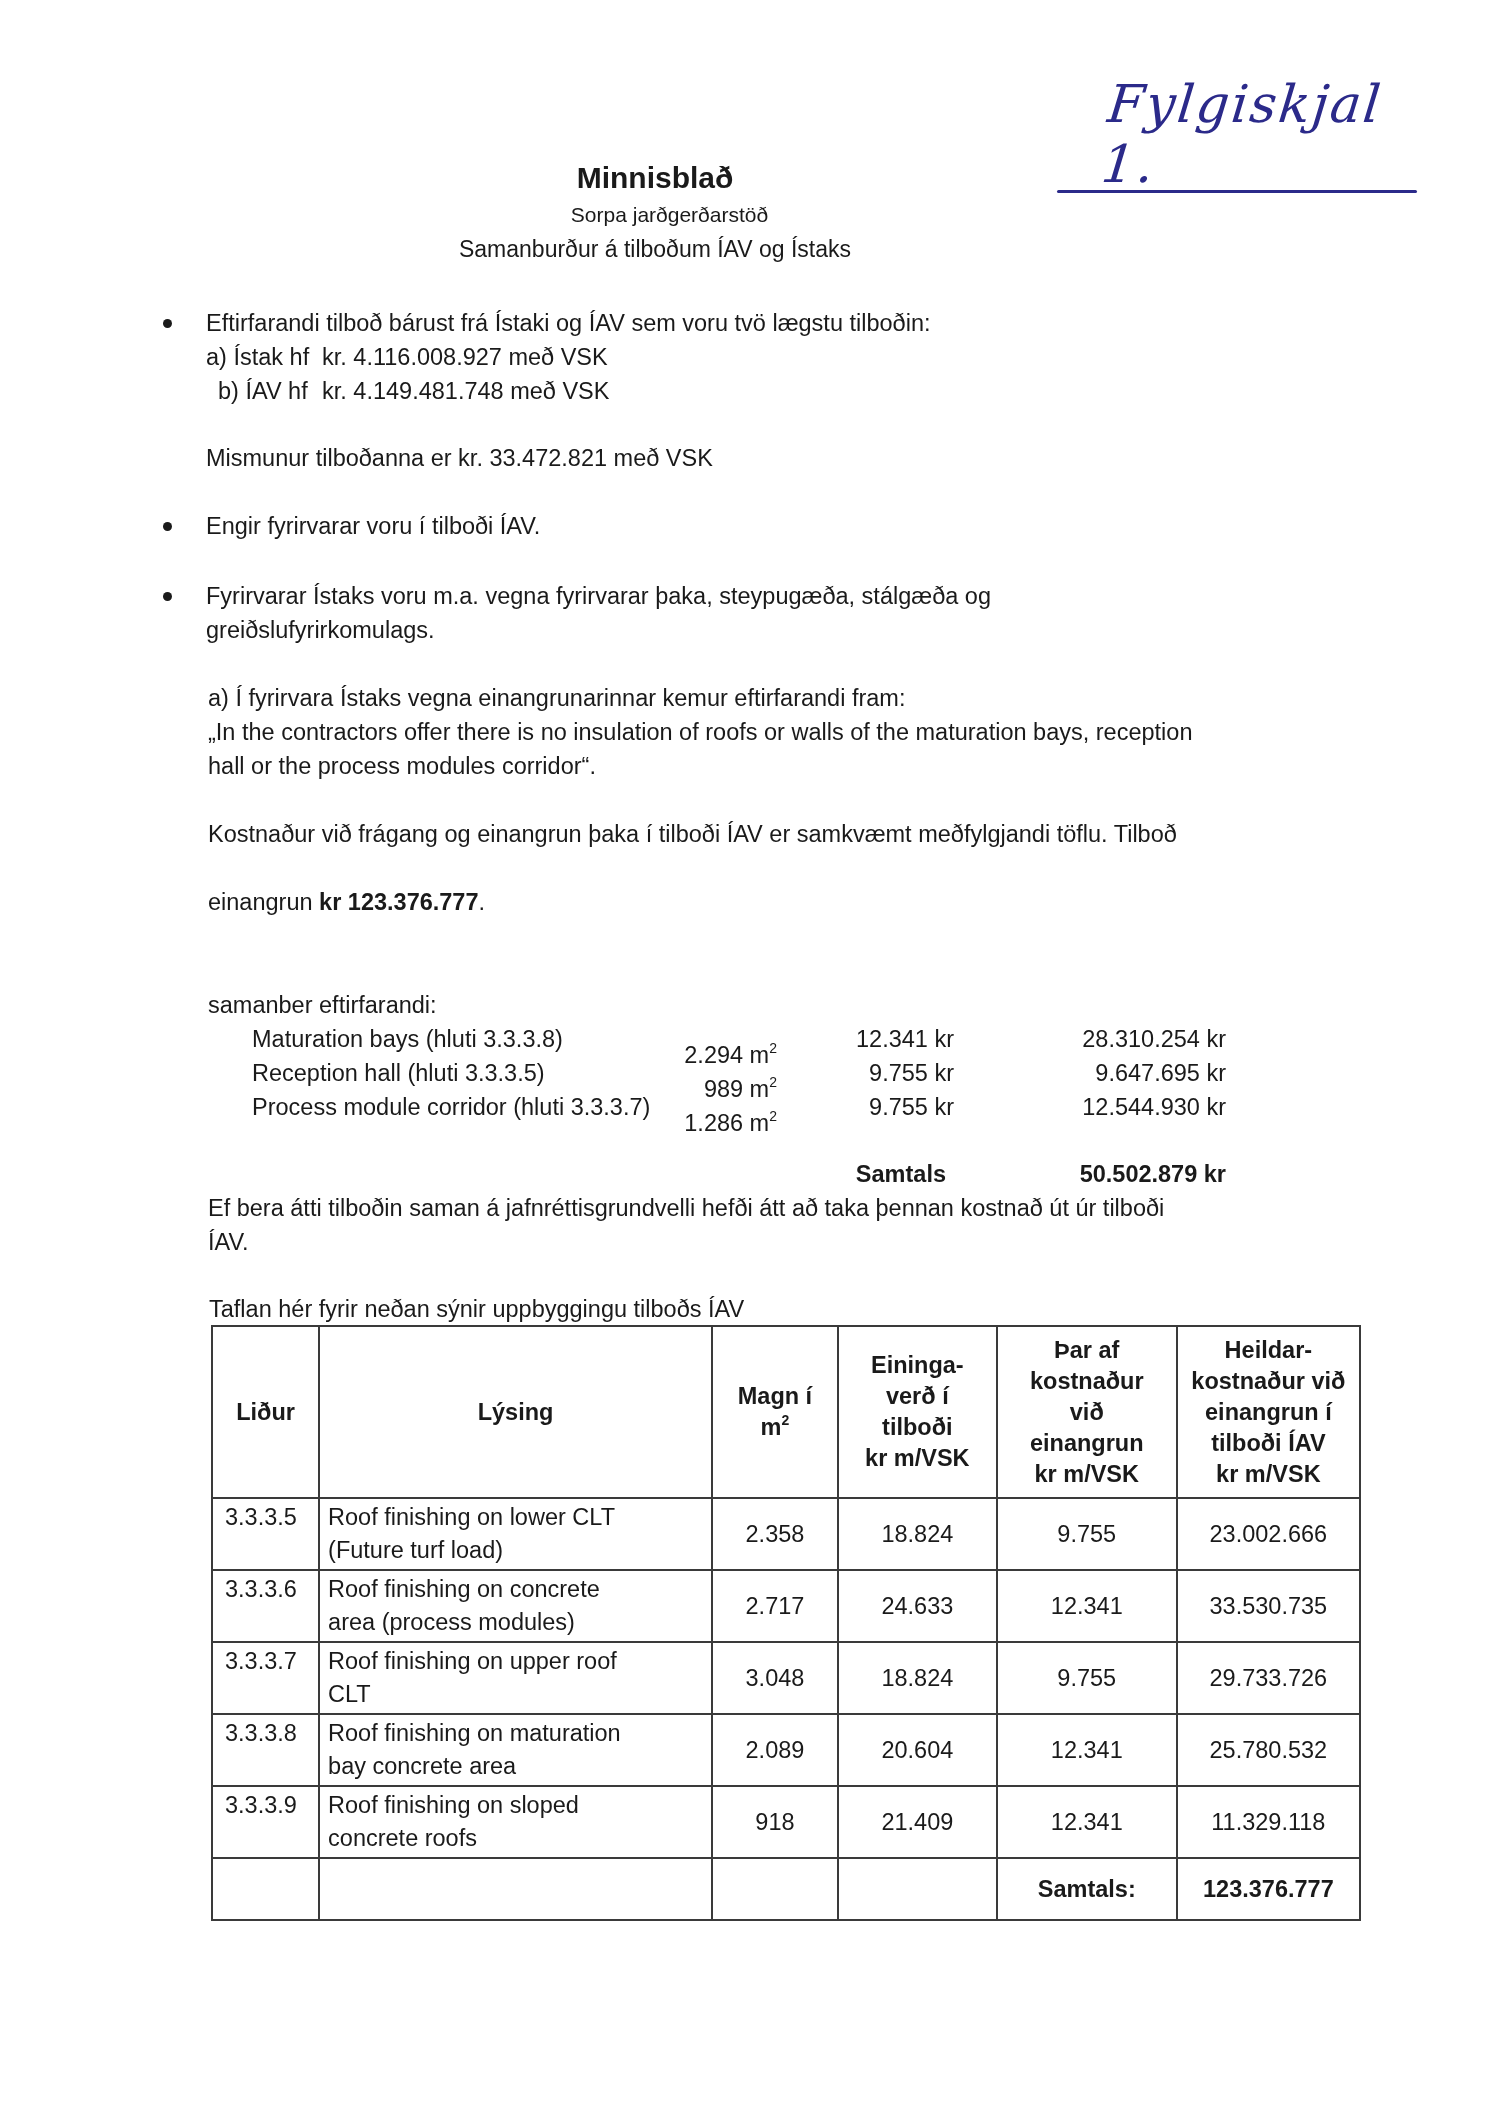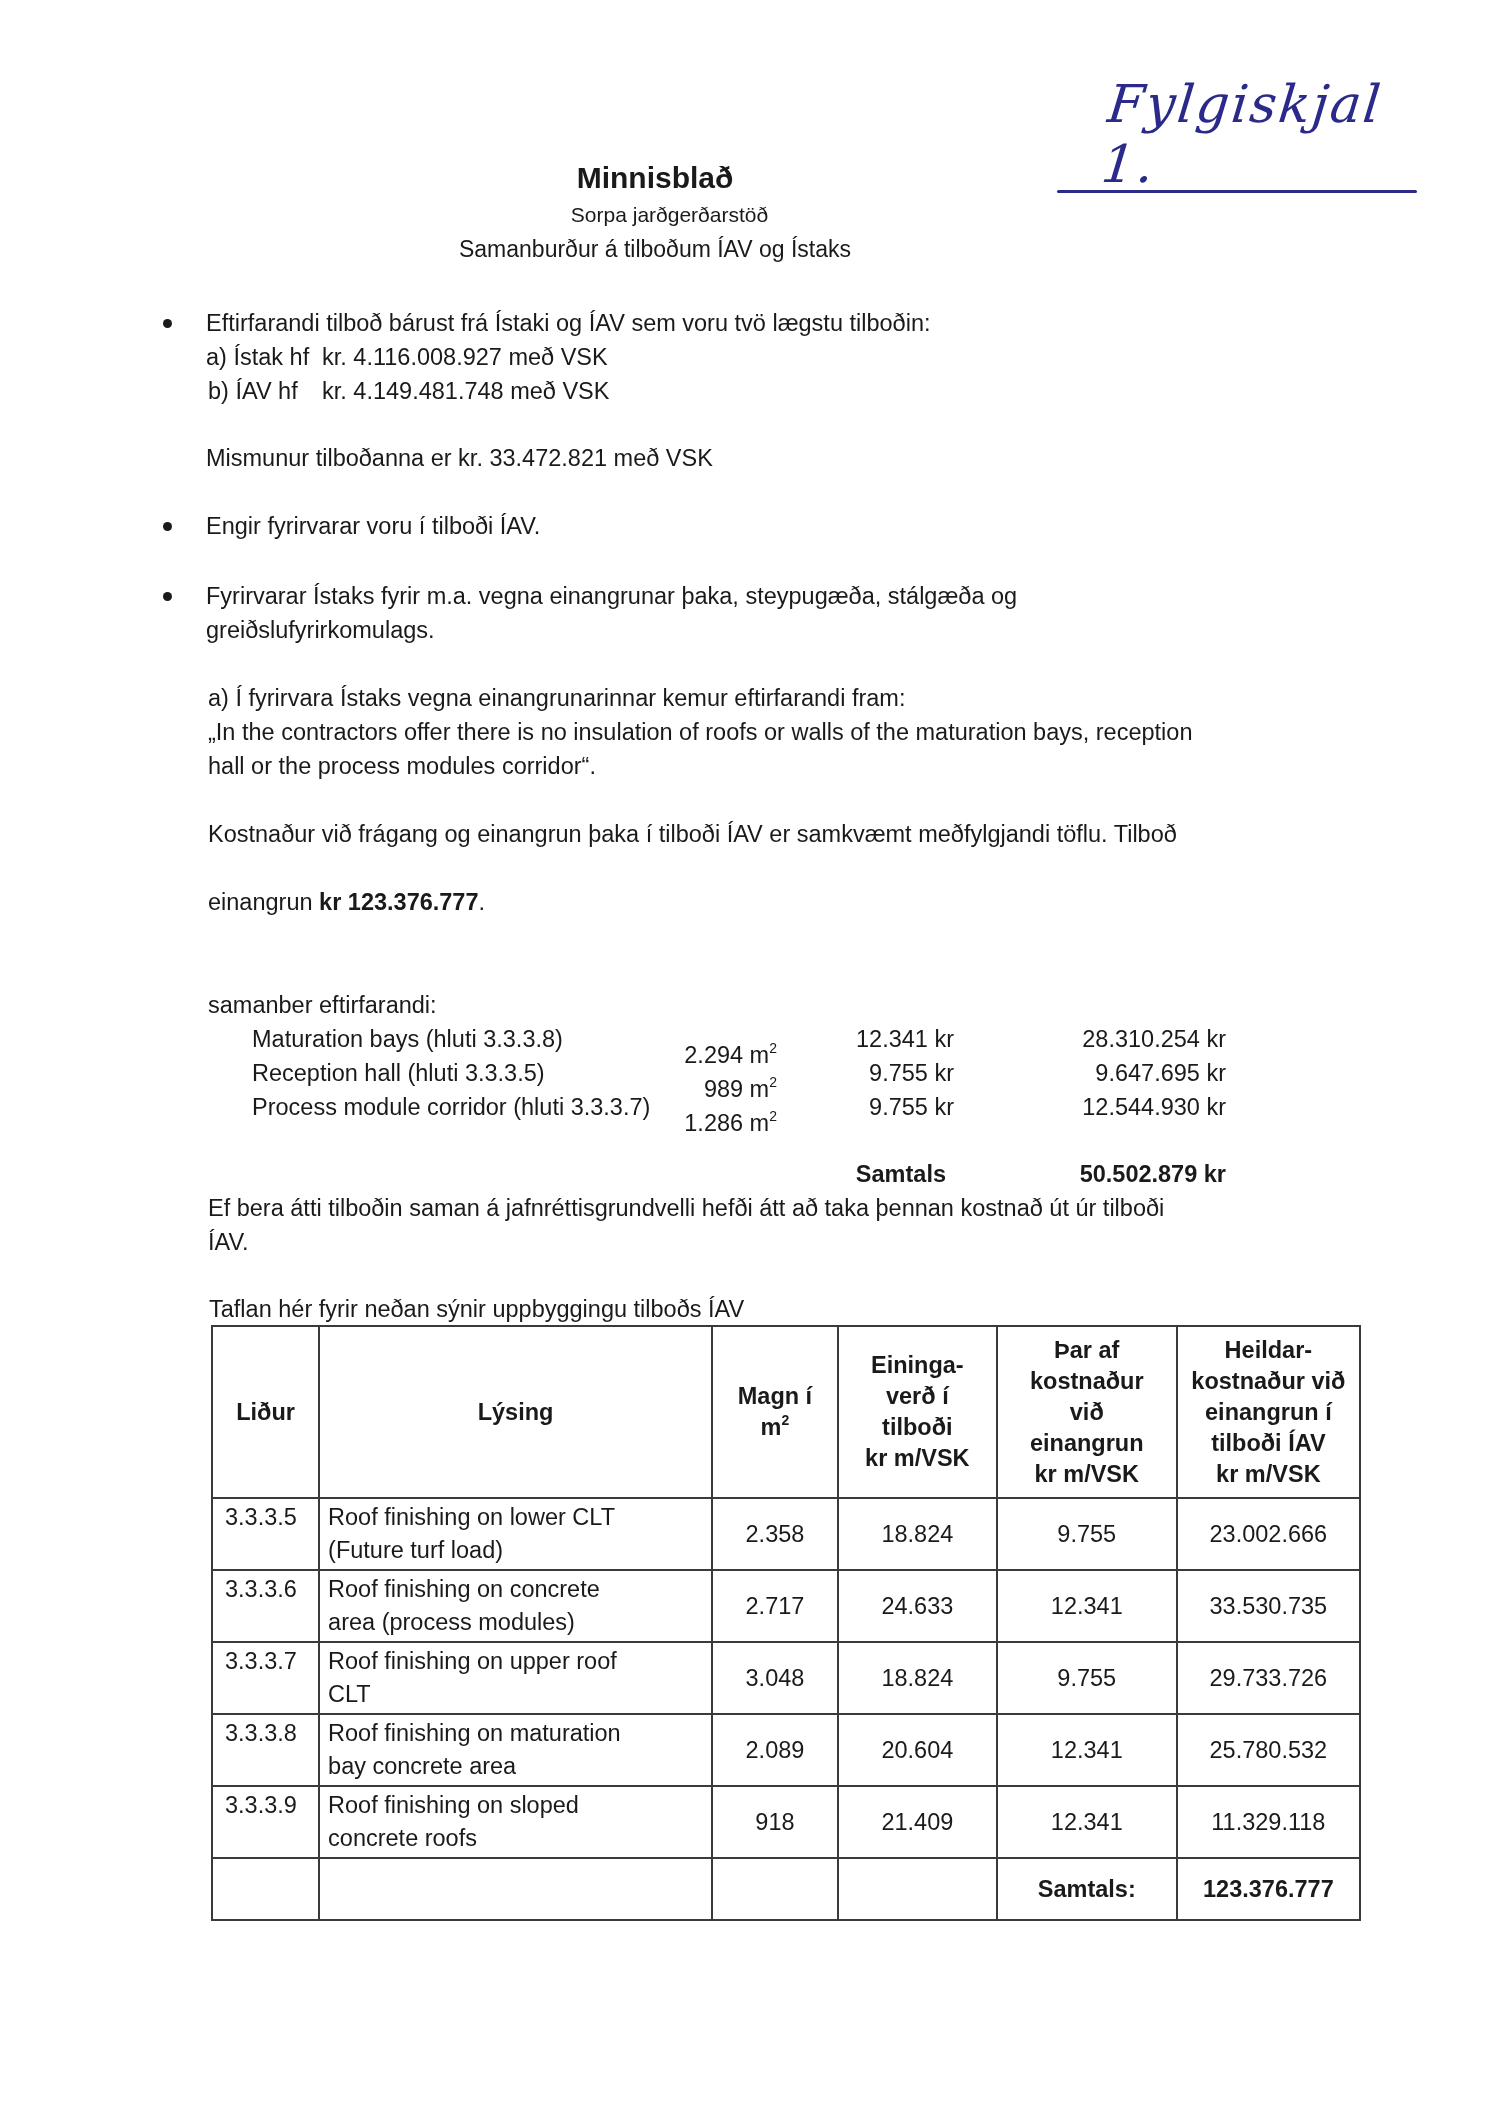--- a/index.html
+++ b/index.html
@@ -75,29 +75,29 @@
   <div class="header">
     <div class="h1">Minnisblað</div>
     <div class="h2">Sorpa jarðgerðarstöð</div>
     <div class="h3">Samanburður á tilboðum ÍAV og Ístaks</div>
   </div>
 
   <div class="bullet-dot" style="left:163px; top:319px;"></div>
   <div class="txt" style="left:206px; top:306px;">Eftirfarandi tilboð bárust frá Ístaki og ÍAV sem voru tvö lægstu tilboðin:</div>
   <div class="txt" style="left:206px; top:340px;text-align:center;">a) Ístak hf</div>
   <div class="txt" style="left:322px; top:340px;">kr. 4.116.008.927 með VSK</div>
-  <div class="txt" style="left:208px; top:374px;">b) ÍAV hf</div>
+  <div class="txt" style="left:218px; top:374px;">b) ÍAV hf</div>
   <div class="txt" style="left:322px; top:374px;">kr. 4.149.481.748 með VSK</div>
   <div class="txt" style="left:206px; top:441px;">Mismunur tilboðanna er kr. 33.472.821 með VSK</div>
 
   <div class="bullet-dot" style="left:163px; top:522px;"></div>
   <div class="txt" style="left:206px; top:509px;">Engir fyrirvarar voru í tilboði ÍAV.</div>
 
   <div class="bullet-dot" style="left:163px; top:592px;"></div>
-  <div class="txt" style="left:206px; top:579px;">Fyrirvarar Ístaks fyrir m.a. vegna einangrunar þaka, steypugæða, stálgæða og</div>
+  <div class="txt" style="left:206px; top:579px;">Fyrirvarar Ístaks voru m.a. vegna fyrirvarar þaka, steypugæða, stálgæða og</div>
   <div class="txt" style="left:206px; top:613px;">greiðslufyrirkomulags.</div>
 
   <div class="txt" style="left:208px; top:681px;">a) Í fyrirvara Ístaks vegna einangrunarinnar kemur eftirfarandi fram:</div>
   <div class="txt" style="left:208px; top:715px;">„In the contractors offer there is no insulation of roofs or walls of the maturation bays, reception</div>
   <div class="txt" style="left:208px; top:749px;">hall or the process modules corridor“.</div>
 
   <div class="txt" style="left:208px; top:817px;">Kostnaður við frágang og einangrun þaka í tilboði ÍAV er samkvæmt meðfylgjandi töflu. Tilboð</div>
   <div class="txt" style="left:208px; top:885px;"><span>einangrun </span><b>kr 123.376.777</b><span>.</span></div>
 
   <div class="txt" style="left:208px; top:988px;">samanber eftirfarandi:</div>

